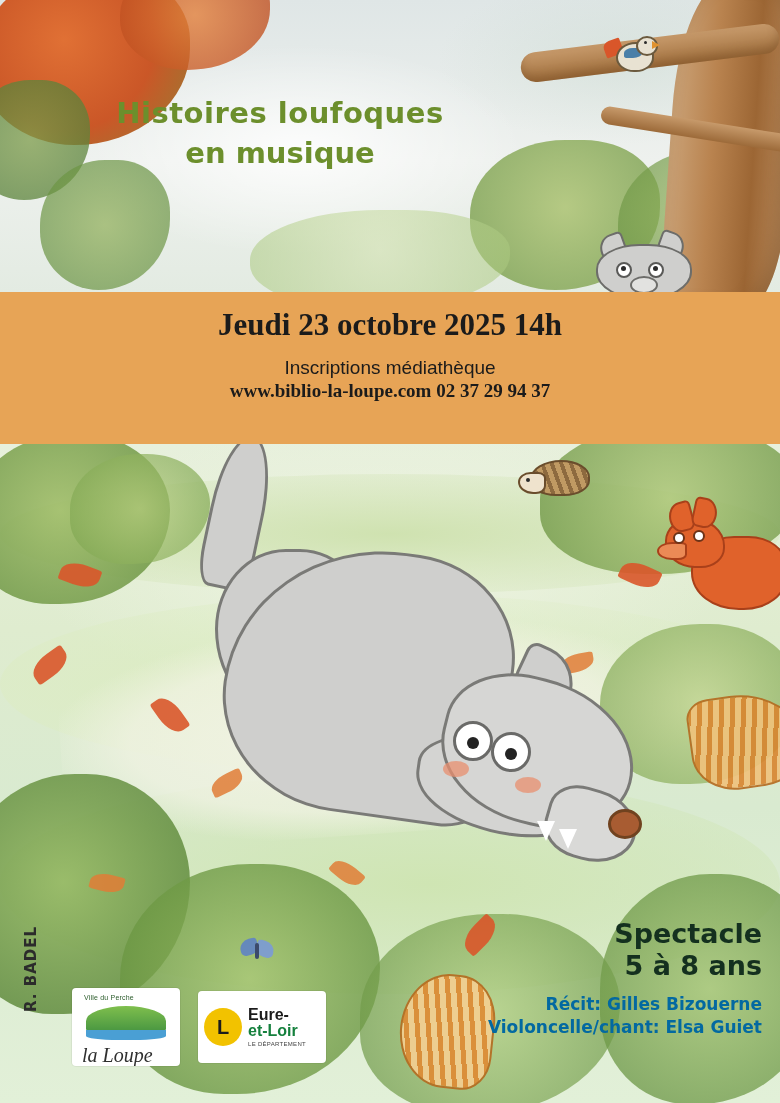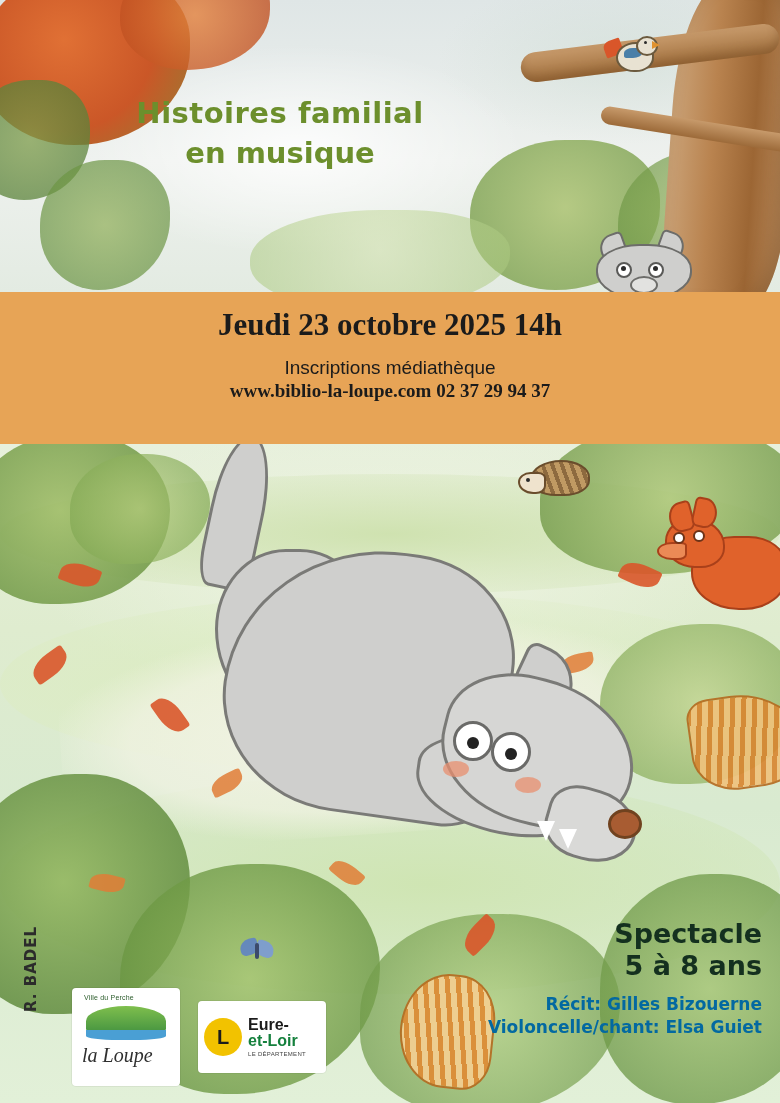--- a/index.html
+++ b/index.html
@@ -373,21 +373,21 @@
     color: #2b2b2b;
     white-space: nowrap;
   }
 
   
   .logos {
     position:absolute; left: 72px; top: 988px;
     display: flex; align-items: center; gap: 18px;
   }
   .logo-laloupe {
-    width: 108px; height: 98px; background: #ffffff; border-radius: 4px;
+    width: 108px; height: 78px; background: #ffffff; border-radius: 4px;
     position: relative; overflow: hidden;
     box-shadow: 0 0 0 1px rgba(0,0,0,0.05);
   }
   .logo-laloupe .vp {
     position:absolute; left:12px; top:6px; font-size:7px; color:#2a5b2a;
     font-family:"Liberation Sans", sans-serif; letter-spacing:.2px;
   }
   .logo-laloupe .hill {
     position:absolute; left:14px; top:18px; width:80px; height:30px;
     background: linear-gradient(180deg,#7fbf4d,#3f8f3f);
@@ -452,21 +452,21 @@
       <div class="earr"></div>
       <div class="face"></div>
       <div class="eye l"></div>
       <div class="eye r"></div>
       <div class="pupil l"></div>
       <div class="pupil r"></div>
       <div class="snout"></div>
     </div>
 
     <div class="title-wrap">
-      <div class="subtitle1">Histoires familial</div>
+      <div class="subtitle1">Histoires loufoques</div>
       <div class="subtitle2">en musique</div>
     </div>
   </div>
 
   <div class="band">
     <div class="date">Jeudi 23 octobre 2025 14h</div>
     <div class="info">Inscriptions médiathèque</div>
     <div class="contact">www.biblio-la-loupe.com 02 37 29 94 37</div>
   </div>
 

